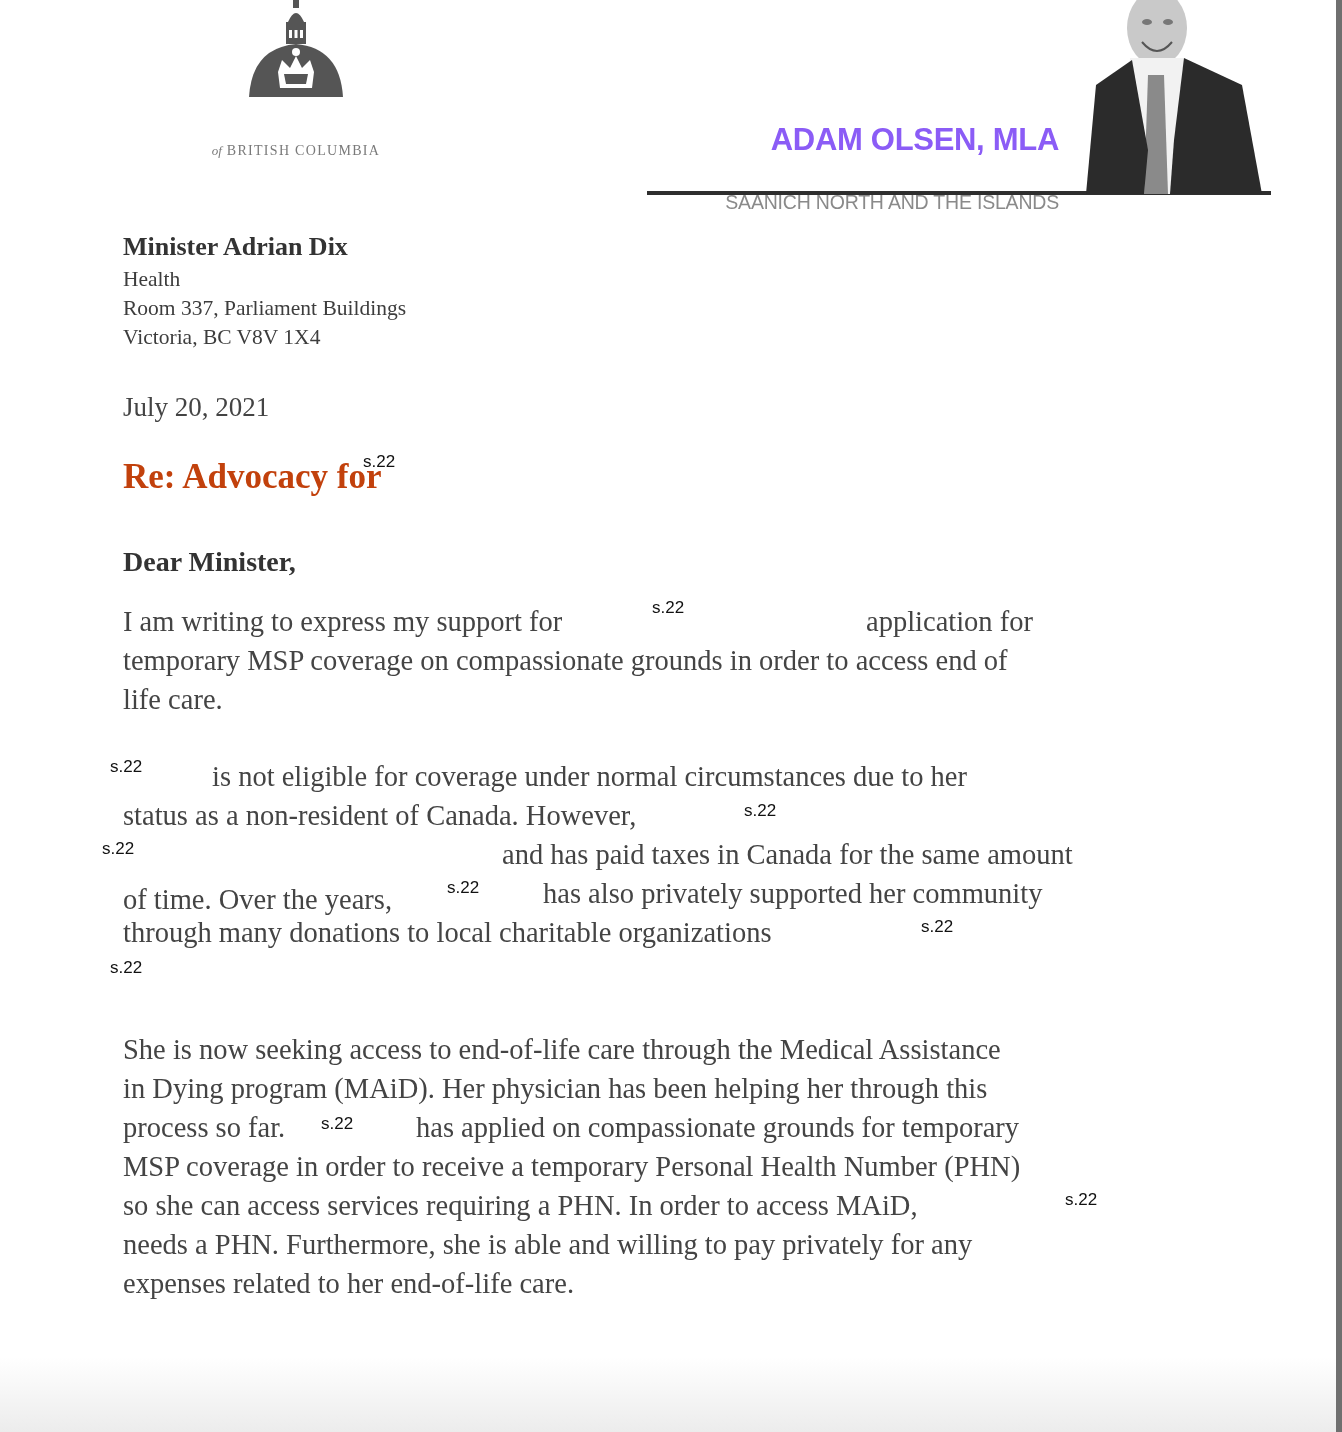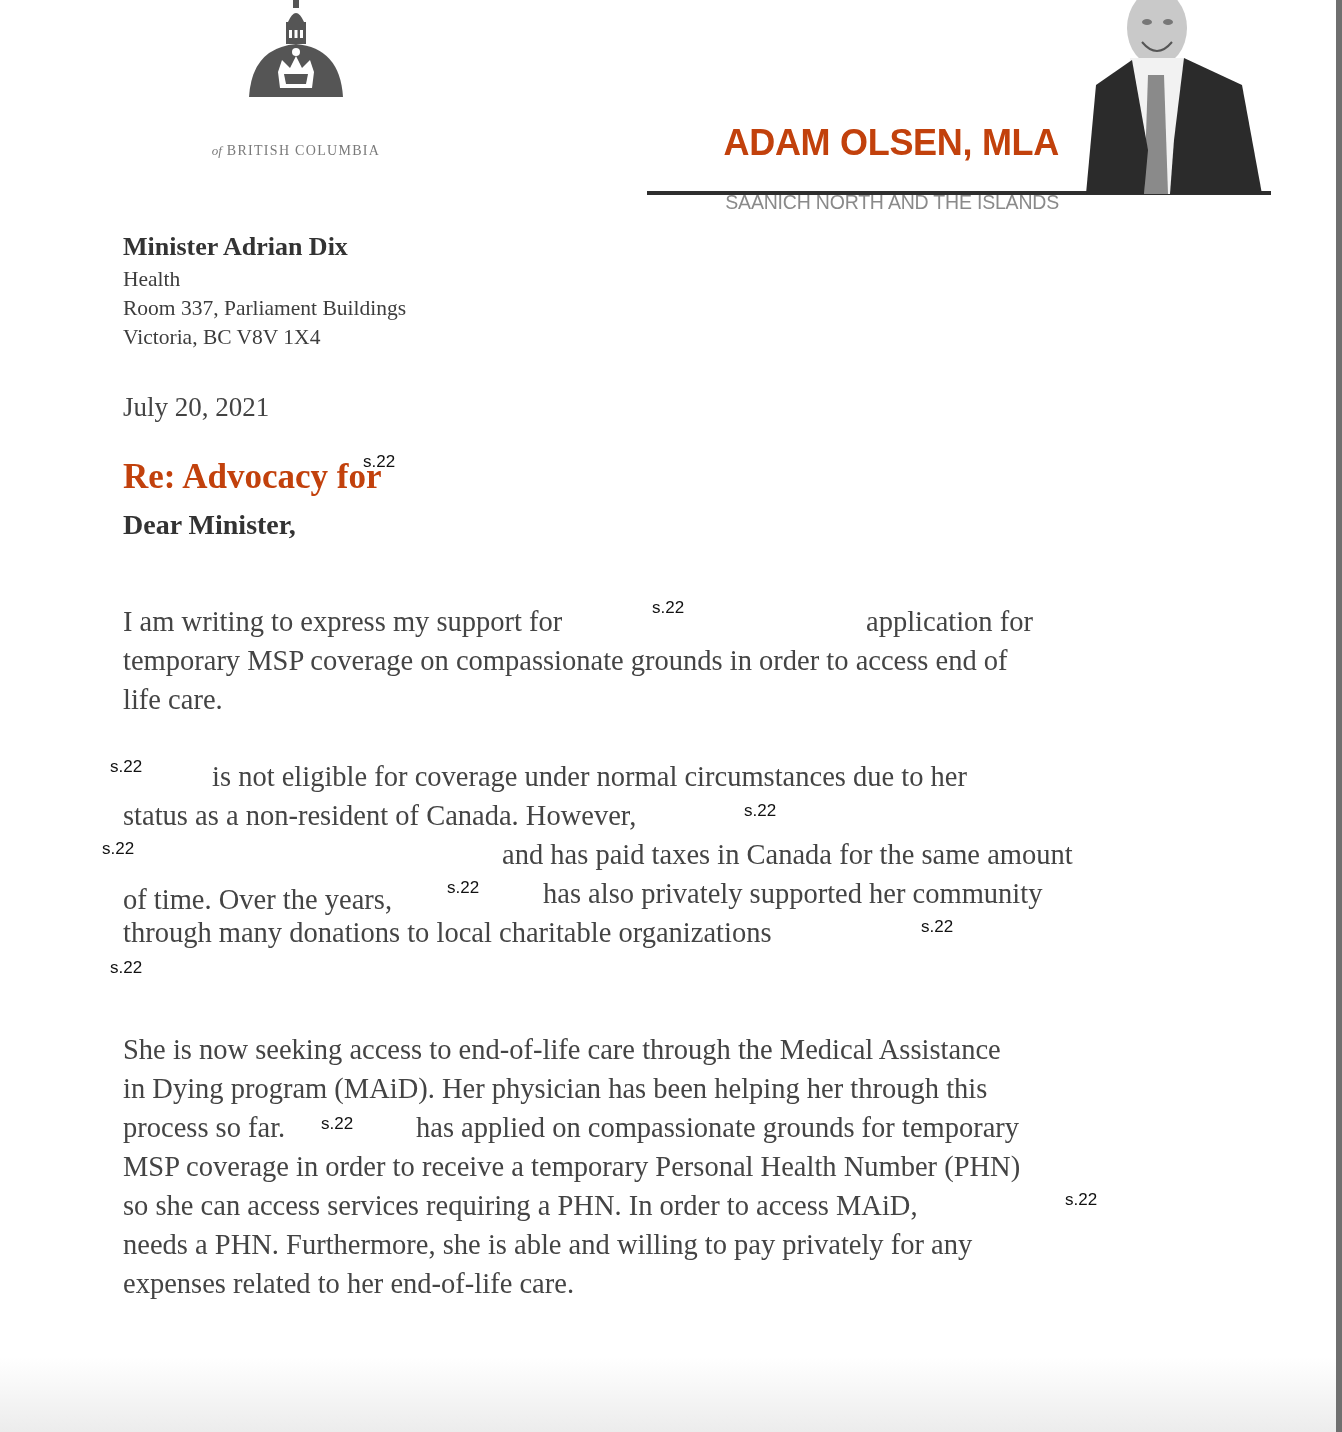--- a/index.html
+++ b/index.html
@@ -29,42 +29,42 @@
   .logo-sub {
     position: absolute; left: 0; top: 143px; width: 352px; text-align: center;
     font-family: "Liberation Serif", serif; font-size: 14px; letter-spacing: 1.3px;
     color: #7a7a7a;
   }
   .logo-sub i { font-size: 13px; letter-spacing: 0; }
 
   
   .mla-name {
     position: absolute; right: 283px; top: 122px;
-    font-family: "Liberation Sans", sans-serif; font-weight: bold; font-size: 36px;
-    color: #c2410c; letter-spacing: -0.3px;
+    font-family: "Liberation Sans", sans-serif; font-weight: bold; font-size: 31px;
+    color: #8b5cf6; letter-spacing: -0.3px;
   }
   .mla-riding {
     position: absolute; right: 283px; top: 163px;
     font-family: "Liberation Sans", sans-serif; font-size: 19.5px; color: #8a8a8a;
     letter-spacing: -0.2px;
     margin-top: 28px;
   }
   .rule {
     position: absolute; left: 647px; top: 191px; width: 624px; height: 4px;
     background: #2e2e2e;
   }
   .portrait { position: absolute; left: 1072px; top: 0; width: 200px; height: 194px; }
 
   
   .txt { position: absolute; left: 123px; white-space: nowrap; }
   .recipient-name { top: 232px; font-weight: bold; font-size: 26px; color: #333; font-family: "Liberation Serif", serif; }
   .addr { font-size: 21.5px; color: #3d3d3d; font-family: "Liberation Serif", serif; }
   .date { top: 392px; font-size: 27px; color: #444; font-family: "Liberation Serif", serif; }
   .re { top: 457px; font-weight: bold; font-size: 35px; color: #c2410c; font-family: "Liberation Serif", serif; }
-  .salutation { top: 509px; font-weight: bold; font-size: 28px; color: #333; font-family: "Liberation Serif", serif; }
+  .salutation { top: 546px; font-weight: bold; font-size: 28px; color: #333; font-family: "Liberation Serif", serif; }
 
   .para {
     position: absolute; left: 123px; width: 1080px;
     font-family: "Liberation Serif", serif; font-size: 28.5px; line-height: 39px;
     color: #444;
   }
   .line { position: absolute; white-space: nowrap; }
   .redact {
     position: absolute; font-family: "Liberation Sans", sans-serif; font-size: 17px;
     color: #111; white-space: nowrap;

